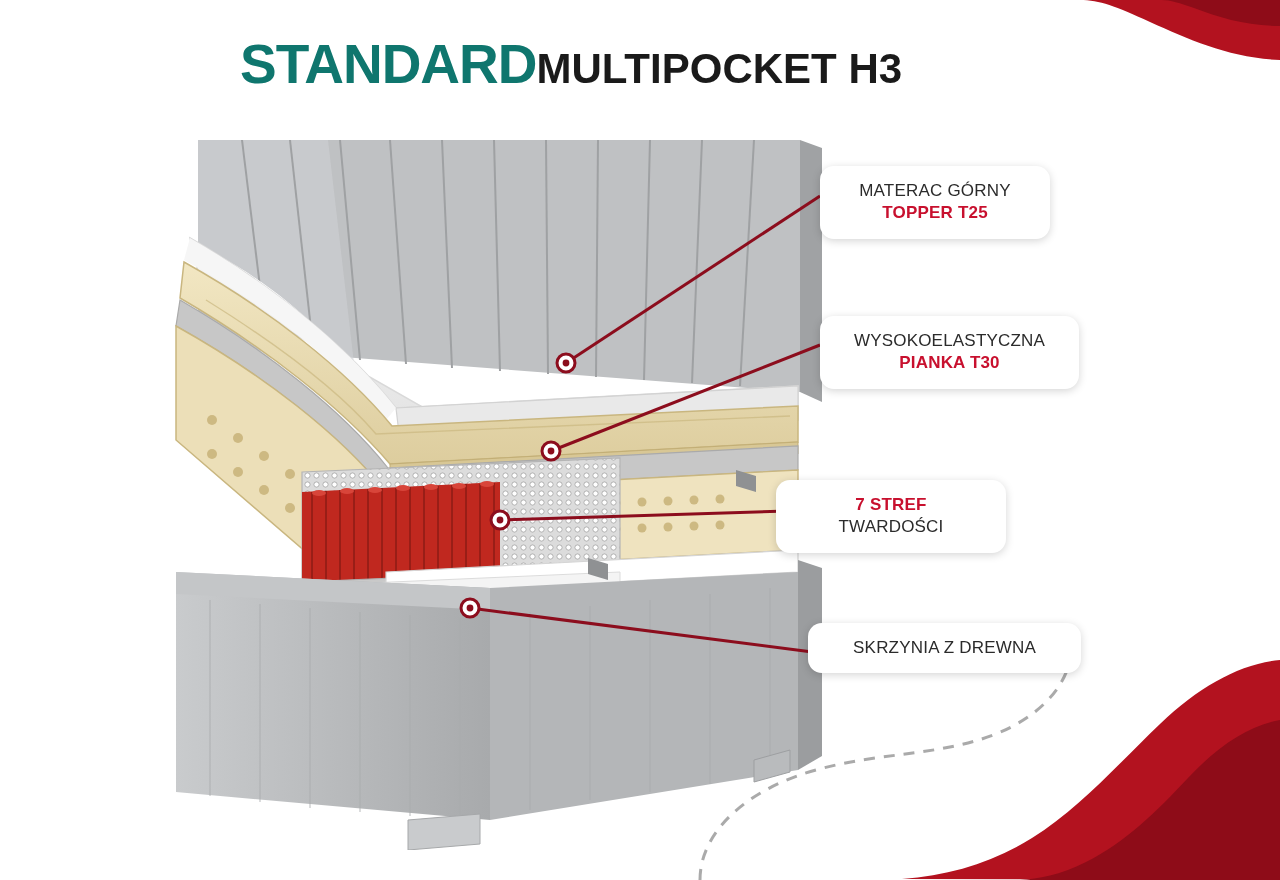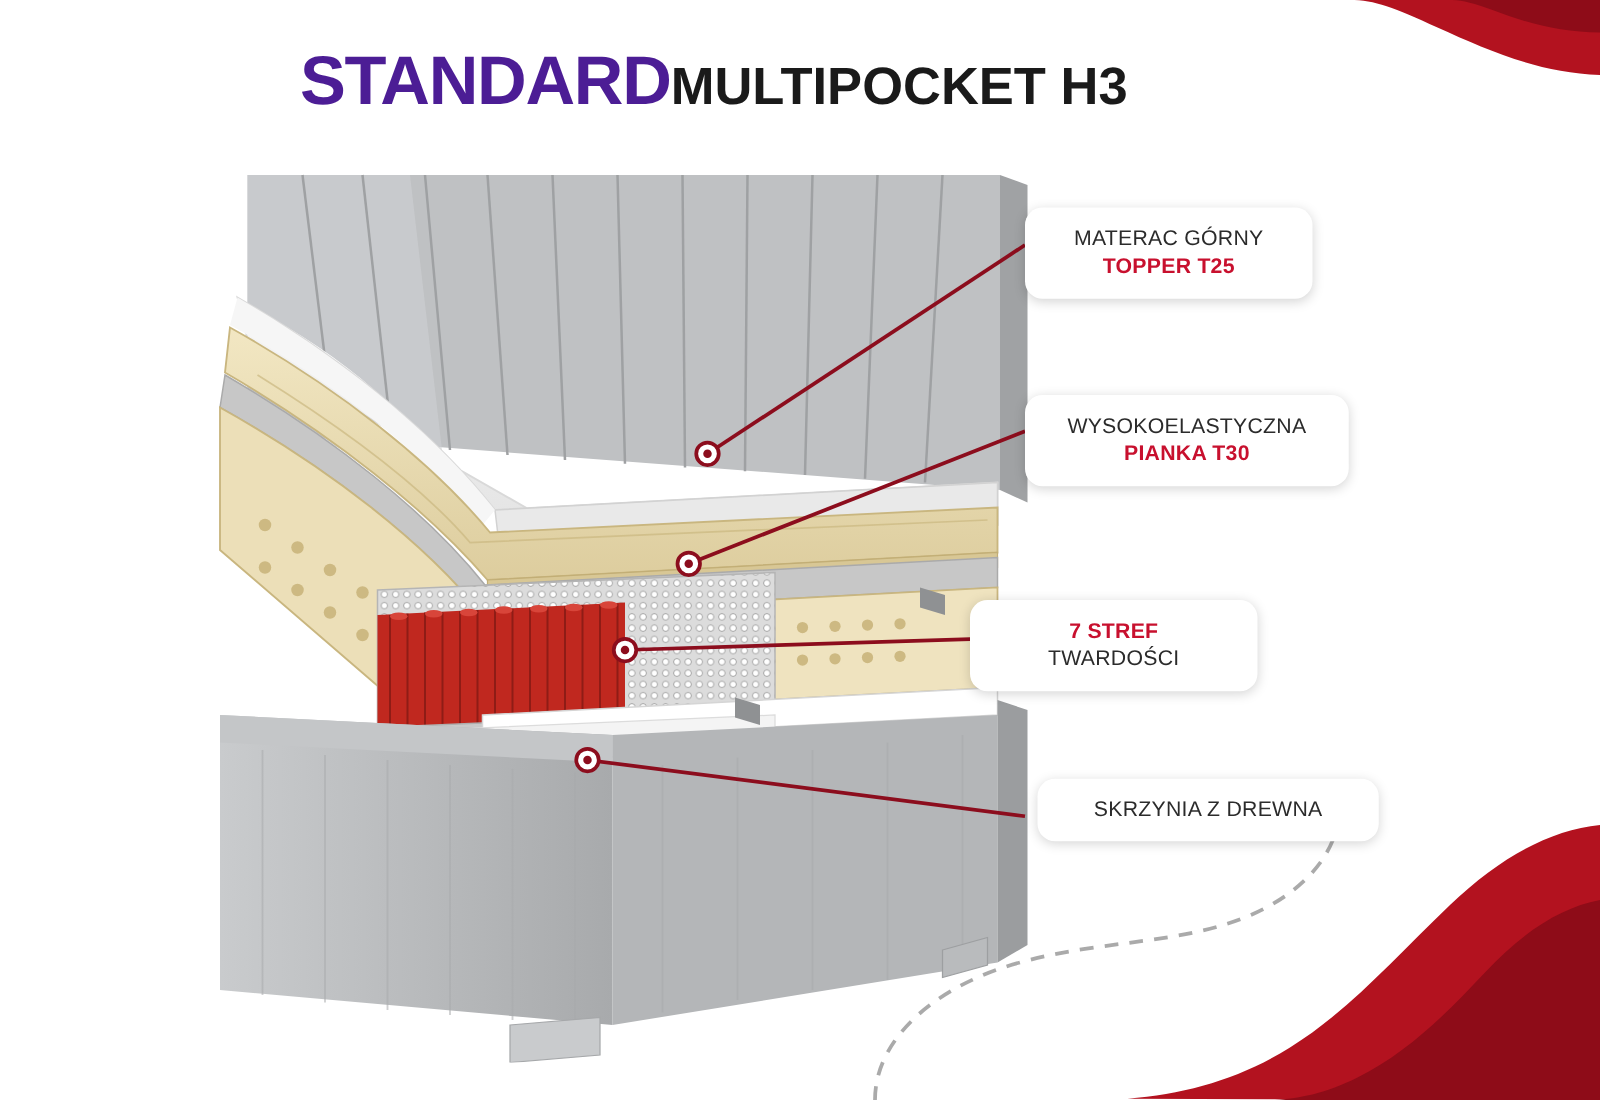--- a/index.html
+++ b/index.html
@@ -33,21 +33,21 @@
   
   #title-block {
     position: absolute;
     top: 32px;
     left: 240px;
     white-space: nowrap;
   }
   #title-strong {
     font-size: 55px;
     font-weight: bold;
-    color: #4c1d95;
+    color: #0f766e;
     letter-spacing: -1px;
   }
   #title-rest {
     font-size: 42px;
     font-weight: bold;
     color: #1a1a1a;
     letter-spacing: 0px;
   }
 
   
@@ -76,21 +76,21 @@
   .callout .red {
     color: #c8102e;
     font-weight: bold;
   }
   .callout .dark {
     color: #2b2b2b;
   }
   #callout-1 { left: 820px; top: 166px; width: 230px; }
   #callout-2 { left: 820px; top: 316px; width: 259px; }
   #callout-3 { left: 776px; top: 480px; width: 230px; }
-  #callout-4 { left: 830px; top: 623px; width: 273px; text-align: center; }
+  #callout-4 { left: 808px; top: 623px; width: 273px; text-align: center; }
 
   .line-1 { display: block; }
   .line-2 { display: block; }
 
   
   #leaders {
     position: absolute;
     left: 0; top: 0;
     width: 1280px;
     height: 880px;

